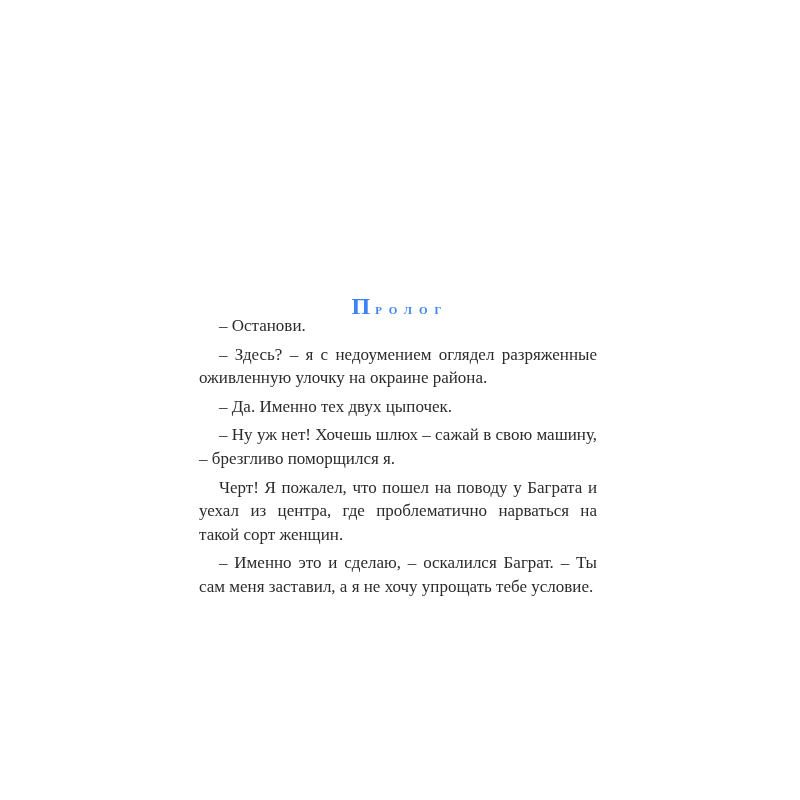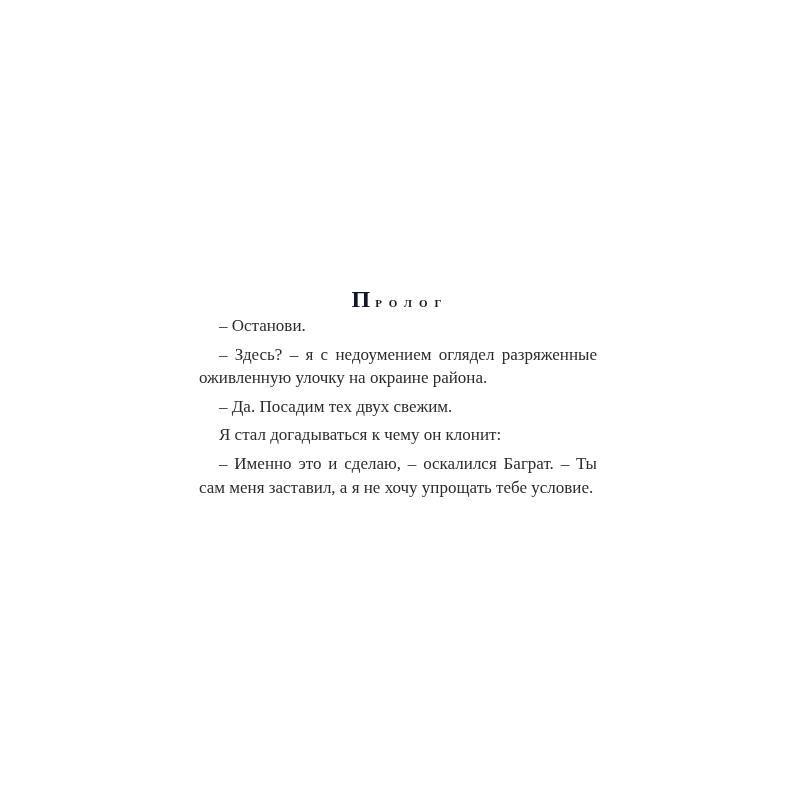--- a/index.html
+++ b/index.html
@@ -18,26 +18,26 @@
   .page {
     position: absolute;
     left: 0; top: 0;
     width: 800px; height: 800px;
     background: #ffffff;
   }
   .chapter-title {
     position: absolute;
     left: 0;
     width: 800px;
-    top: 269px;
+    top: 276px;
     text-align: center;
     font-size: 22px;
     font-weight: bold;
     letter-spacing: 5px;
-    color: #0f172a;
+    color: #3b82f6;
     line-height: 30px;
   }
   .chapter-title .cap {
     font-size: 24px;
   }
   .chapter-title .rest {
     font-size: 16px;
     letter-spacing: 7px;
     font-variant: small-caps;
   }
@@ -61,18 +61,19 @@
 </head>
 <body>
 
 <div class="page">
 
   <h1 class="chapter-title"><span class="cap">П</span><span class="rest">ролог</span></h1>
 
   <div class="body-text">
     <p>– Останови.</p>
     <p>– Здесь? – я с недоумением оглядел разряженные ожив­ленную улочку на окраине района.</p>
-    <p>– Да. Посадим тех двух свежим.</p>
-    <p>Я стал догадываться к чему он клонит:</p>
+    <p>– Да. Именно тех двух цыпочек.</p>
+    <p>– Ну уж нет! Хочешь шлюх – сажай в свою машину, – брезгливо поморщился я.</p>
+    <p>Черт! Я пожалел, что пошел на поводу у Баграта и уехал из центра, где проблематично нарваться на такой сорт жен­щин.</p>
     <p>– Именно это и сделаю, – оскалился Баграт. – Ты сам меня заставил, а я не хочу упрощать тебе условие.</p>
   </div>
 
 </div>
 
 </body></html>

